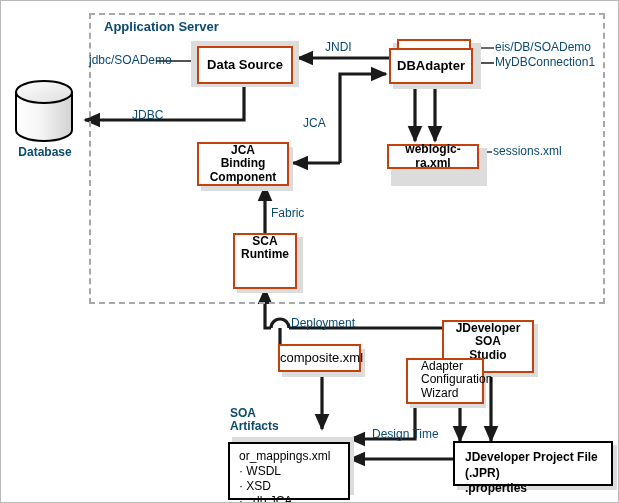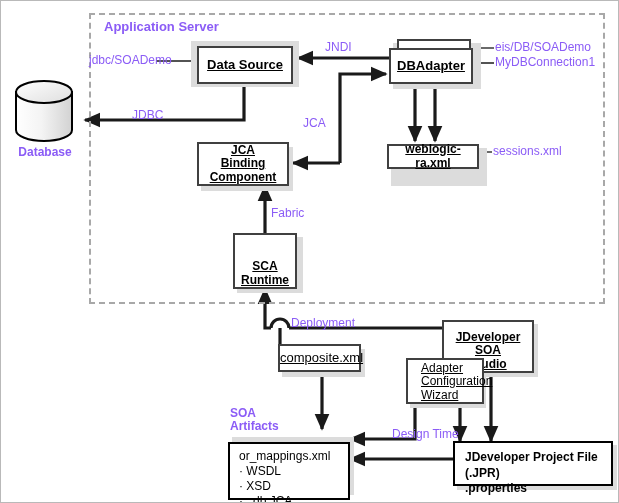--- a/index.html
+++ b/index.html
@@ -25,44 +25,43 @@
     left: 0;
     top: 0;
     width: 619px;
     height: 503px;
   }
   
   .box {
     position: absolute;
     box-sizing: border-box;
     background: #ffffff;
-    border: 2px solid #404040;
+    border: 2px solid #c2410c;
     display: flex;
     align-items: center;
-    justify-content: flex-end;
+    justify-content: flex-start;
     text-align: center;
     line-height: 1.12;
     z-index: 4;
-    text-decoration: underline;
   }
   .box .lbl { display: block; width: 100%; }
   .shadow {
     position: absolute;
     background: #dcdcdc;
     z-index: 2;
   }
   .bold  { font-weight: bold; }
   .plain { font-weight: normal; }
   .f12 { font-size: 12px; }
   .f13 { font-size: 13px; }
 
   
   .txt {
     position: absolute;
-    color: #8b5cf6;
+    color: #0c4a6e;
     white-space: pre;
     line-height: 1.15;
     z-index: 6;
   }
   .txt.left   { text-align: left; }
   .txt.center { text-align: center; }
 
   
   #appserver-region {
     position: absolute;
@@ -245,20 +244,20 @@
   <div id="jdev-project-file-box" style="left:452px; top:440px; width:160px; height:45px;">
     <div class="line bold">JDeveloper Project File (.JPR)</div>
     <div class="line bold">.properties</div>
   </div>
 
   <div class="txt left plain f12" style="left:324px; top:40px;">JNDI</div>
   <div class="txt left plain f12" style="left:131px; top:108px;">JDBC</div>
   <div class="txt left plain f12" style="left:302px; top:116px;">JCA</div>
   <div class="txt left plain f12" style="left:270px; top:206px;">Fabric</div>
   <div class="txt left plain f12" style="left:290px; top:316px;">Deployment</div>
-  <div class="txt left plain f12" style="left:391px; top:427px;">Design Time</div>
+  <div class="txt left plain f12" style="left:371px; top:427px;">Design Time</div>
 
   <div class="txt left plain f12" style="left:88px; top:53px;">jdbc/SOADemo</div>
   <div class="txt left plain f12" style="left:494px; top:40px;">eis/DB/SOADemo</div>
   <div class="txt left plain f12" style="left:494px; top:55px;">MyDBConnection1</div>
   <div class="txt left plain f12" style="left:492px; top:144px;">sessions.xml</div>
 
 </div>
 
 </body></html>

